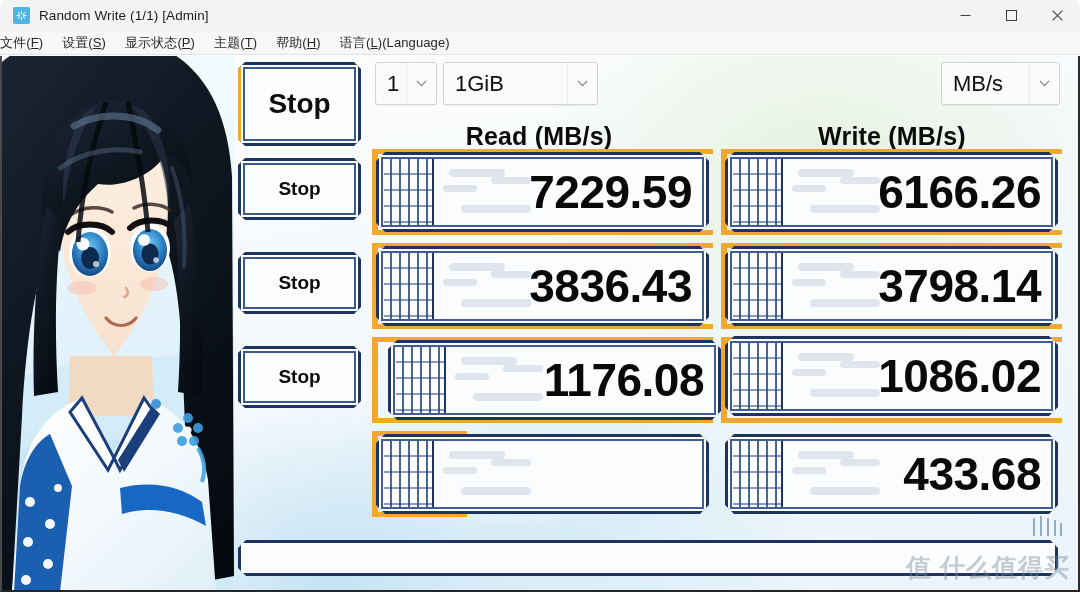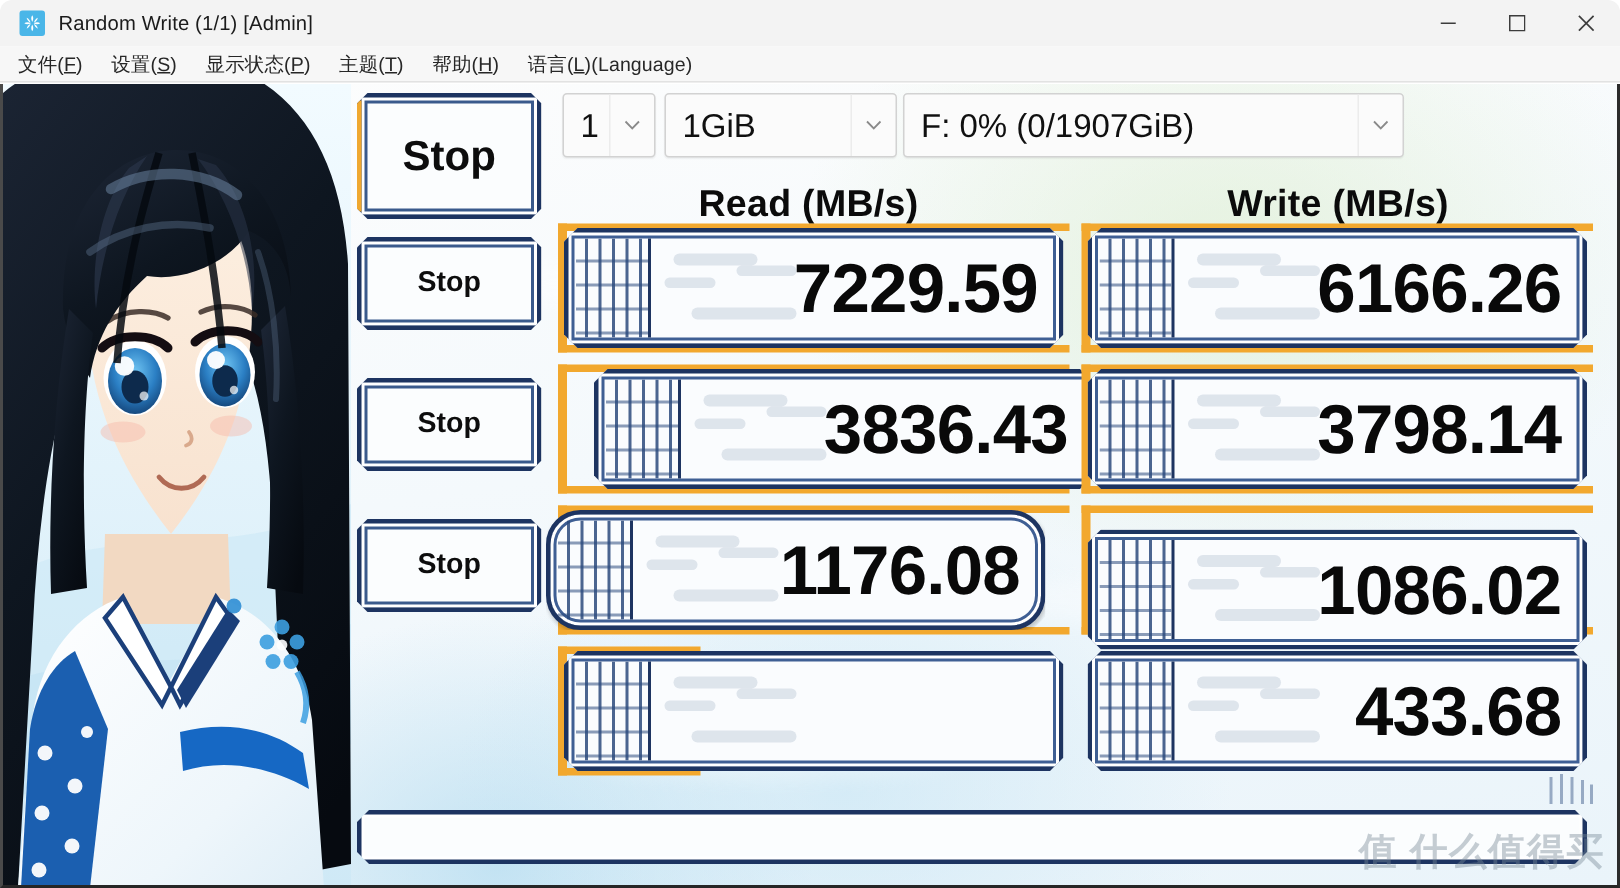--- a/index.html
+++ b/index.html
@@ -55,21 +55,20 @@
   }
   .winbtn svg { display: block; }
   .winbtn.close { border-top-right-radius: 8px; }
 
   
   .menubar {
     position: absolute; top: 31px; left: 0;
     width: 1080px; height: 24px;
     background: #f7f7f7;
     display: flex; align-items: center;
-    padding-left: 12px;
     border-bottom: 1px solid #e2e2e2;
   }
   .menu-item {
     font-size: 13px;
     color: #272727;
     margin-right: 19px;
     white-space: nowrap;
     letter-spacing: 0.1px;
   }
   .menu-item u { text-decoration: underline; }
@@ -495,21 +494,21 @@
           <div class="smudge" style="left: 64px; top: 30px; width: 34px; height: 7px;"></div>
           <div class="smudge" style="left: 112px; top: 22px; width: 40px; height: 7px;"></div>
           <div class="smudge" style="left: 82px; top: 50px; width: 70px; height: 8px;"></div>
           <div class="res-value">6166.26</div>
         </div>
         <div class="prog-wrap" style="left: 370px; top: 187px; width: 341px;">
           <div class="prog-left"></div>
           <div class="prog-top" style="width: 100%;"></div>
           <div class="prog-bot" style="width: 100%;"></div>
         </div>
-        <div class="resbox" style="left: 374px; top: 190px; width: 333px; margin-left: 20px;">
+        <div class="resbox" style="left: 374px; top: 190px; width: 333px;">
           <div class="ledger">
             <div class="vline" style="left: 6px;"></div>
             <div class="vline" style="left: 15px;"></div>
             <div class="vline" style="left: 24px;"></div>
             <div class="vline" style="left: 33px;"></div>
             <div class="vline" style="left: 42px;"></div>
             <div class="hline" style="top: 14px;"></div>
             <div class="hline" style="top: 30px;"></div>
             <div class="hline" style="top: 46px;"></div>
             <div class="hline" style="top: 62px;"></div>
@@ -541,21 +540,21 @@
           <div class="smudge" style="left: 64px; top: 30px; width: 34px; height: 7px;"></div>
           <div class="smudge" style="left: 112px; top: 22px; width: 40px; height: 7px;"></div>
           <div class="smudge" style="left: 82px; top: 50px; width: 70px; height: 8px;"></div>
           <div class="res-value">3798.14</div>
         </div>
         <div class="prog-wrap" style="left: 370px; top: 281px; width: 341px;">
           <div class="prog-left"></div>
           <div class="prog-top" style="width: 100%;"></div>
           <div class="prog-bot" style="width: 100%;"></div>
         </div>
-        <div class="resbox" style="left: 362px; top: 284px; width: 333px; border-radius: 23px;">
+        <div class="resbox" style="left: 386px; top: 284px; width: 333px;">
           <div class="ledger">
             <div class="vline" style="left: 6px;"></div>
             <div class="vline" style="left: 15px;"></div>
             <div class="vline" style="left: 24px;"></div>
             <div class="vline" style="left: 33px;"></div>
             <div class="vline" style="left: 42px;"></div>
             <div class="hline" style="top: 14px;"></div>
             <div class="hline" style="top: 30px;"></div>
             <div class="hline" style="top: 46px;"></div>
             <div class="hline" style="top: 62px;"></div>
@@ -564,21 +563,21 @@
           <div class="smudge" style="left: 64px; top: 30px; width: 34px; height: 7px;"></div>
           <div class="smudge" style="left: 112px; top: 22px; width: 40px; height: 7px;"></div>
           <div class="smudge" style="left: 82px; top: 50px; width: 70px; height: 8px;"></div>
           <div class="res-value">1176.08</div>
         </div>
         <div class="prog-wrap" style="left: 719px; top: 281px; width: 341px;">
           <div class="prog-left"></div>
           <div class="prog-top" style="width: 100%;"></div>
           <div class="prog-bot" style="width: 100%;"></div>
         </div>
-        <div class="resbox" style="left: 723px; top: 297px; width: 333px; text-align: center;">
+        <div class="resbox" style="left: 723px; top: 280px; width: 333px; text-align: center;">
           <div class="ledger">
             <div class="vline" style="left: 6px;"></div>
             <div class="vline" style="left: 15px;"></div>
             <div class="vline" style="left: 24px;"></div>
             <div class="vline" style="left: 33px;"></div>
             <div class="vline" style="left: 42px;"></div>
             <div class="hline" style="top: 14px;"></div>
             <div class="hline" style="top: 30px;"></div>
             <div class="hline" style="top: 46px;"></div>
             <div class="hline" style="top: 62px;"></div>
@@ -641,22 +640,22 @@
       </span>
     </div>
     <div class="dd" style="left:441px; top:6px; width:155px;">
       <span class="val">1GiB</span>
       <span class="arrow">
         <svg width="11" height="7" viewBox="0 0 11 7">
             <path d="M1 1 L5.5 5.6 L10 1" fill="none" stroke="#8a8a8a" stroke-width="1.2"></path>
           </svg>
       </span>
     </div>
-    <div class="dd" style="left:600px; top:6px; width:334px;">
-      <span class="val">F: 0% (0/1907GiB)</span>
+    <div class="dd" style="left:939px; top:6px; width:119px;">
+      <span class="val">MB/s</span>
       <span class="arrow">
         <svg width="11" height="7" viewBox="0 0 11 7">
             <path d="M1 1 L5.5 5.6 L10 1" fill="none" stroke="#8a8a8a" stroke-width="1.2"></path>
           </svg>
       </span>
     </div>
 
     <div class="botbar"></div>
 
     <svg class="wm-badge" viewBox="0 0 34 26">

